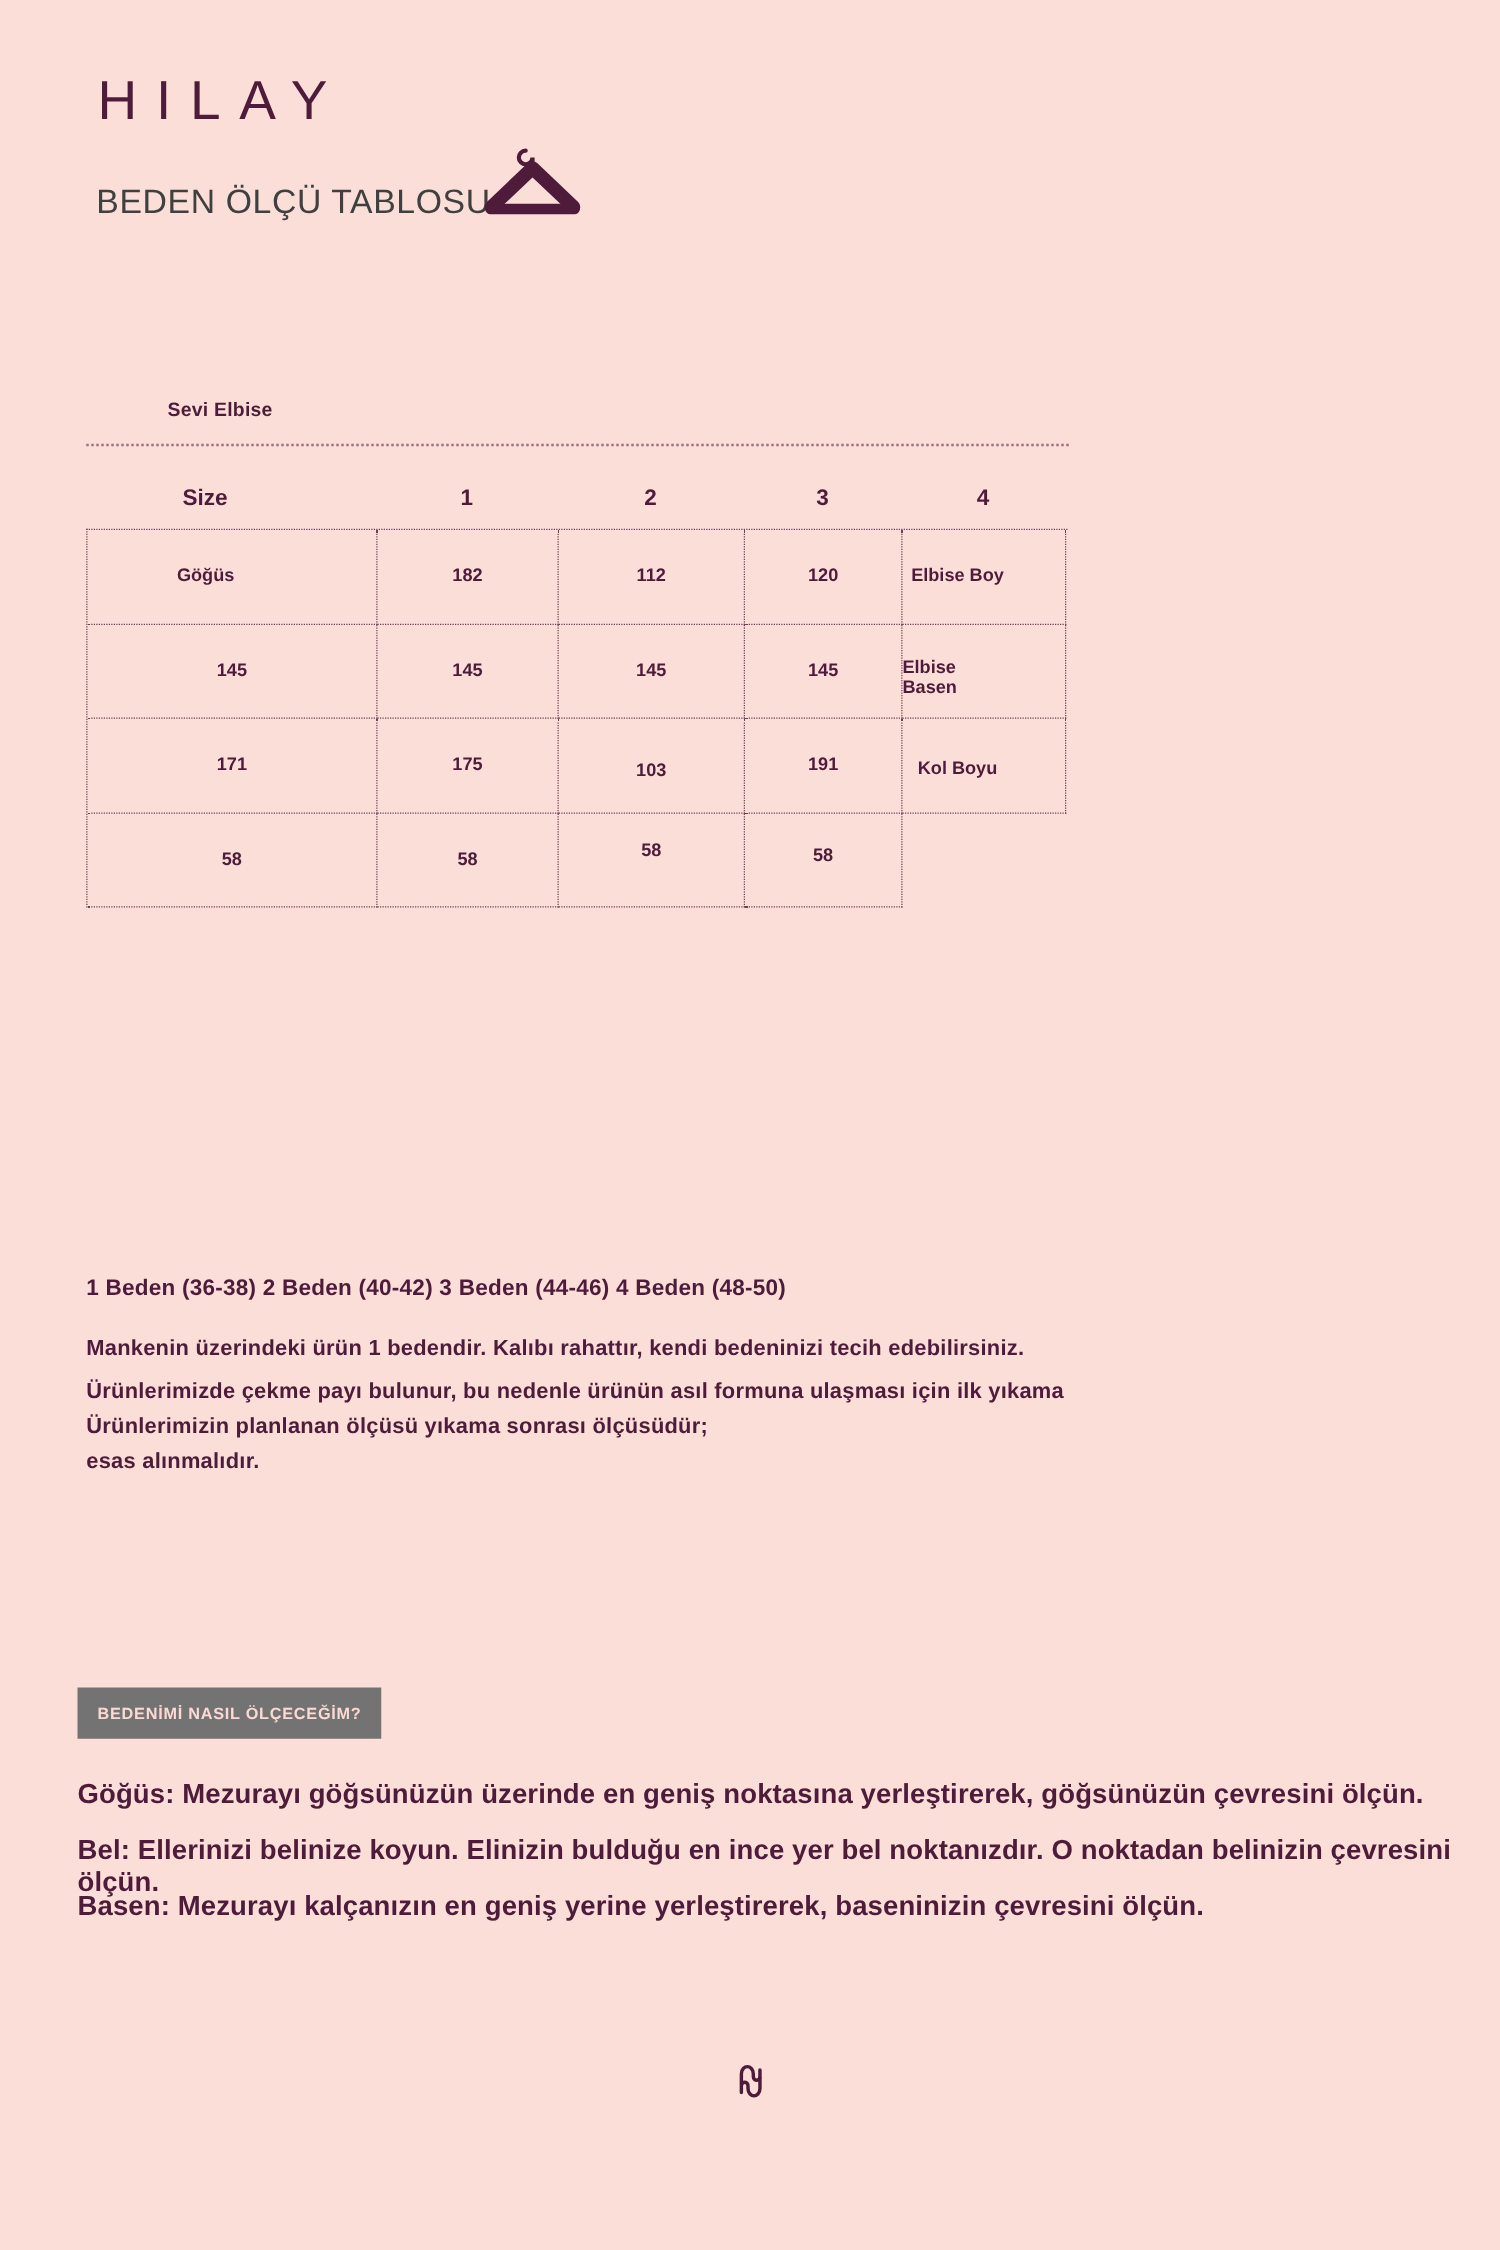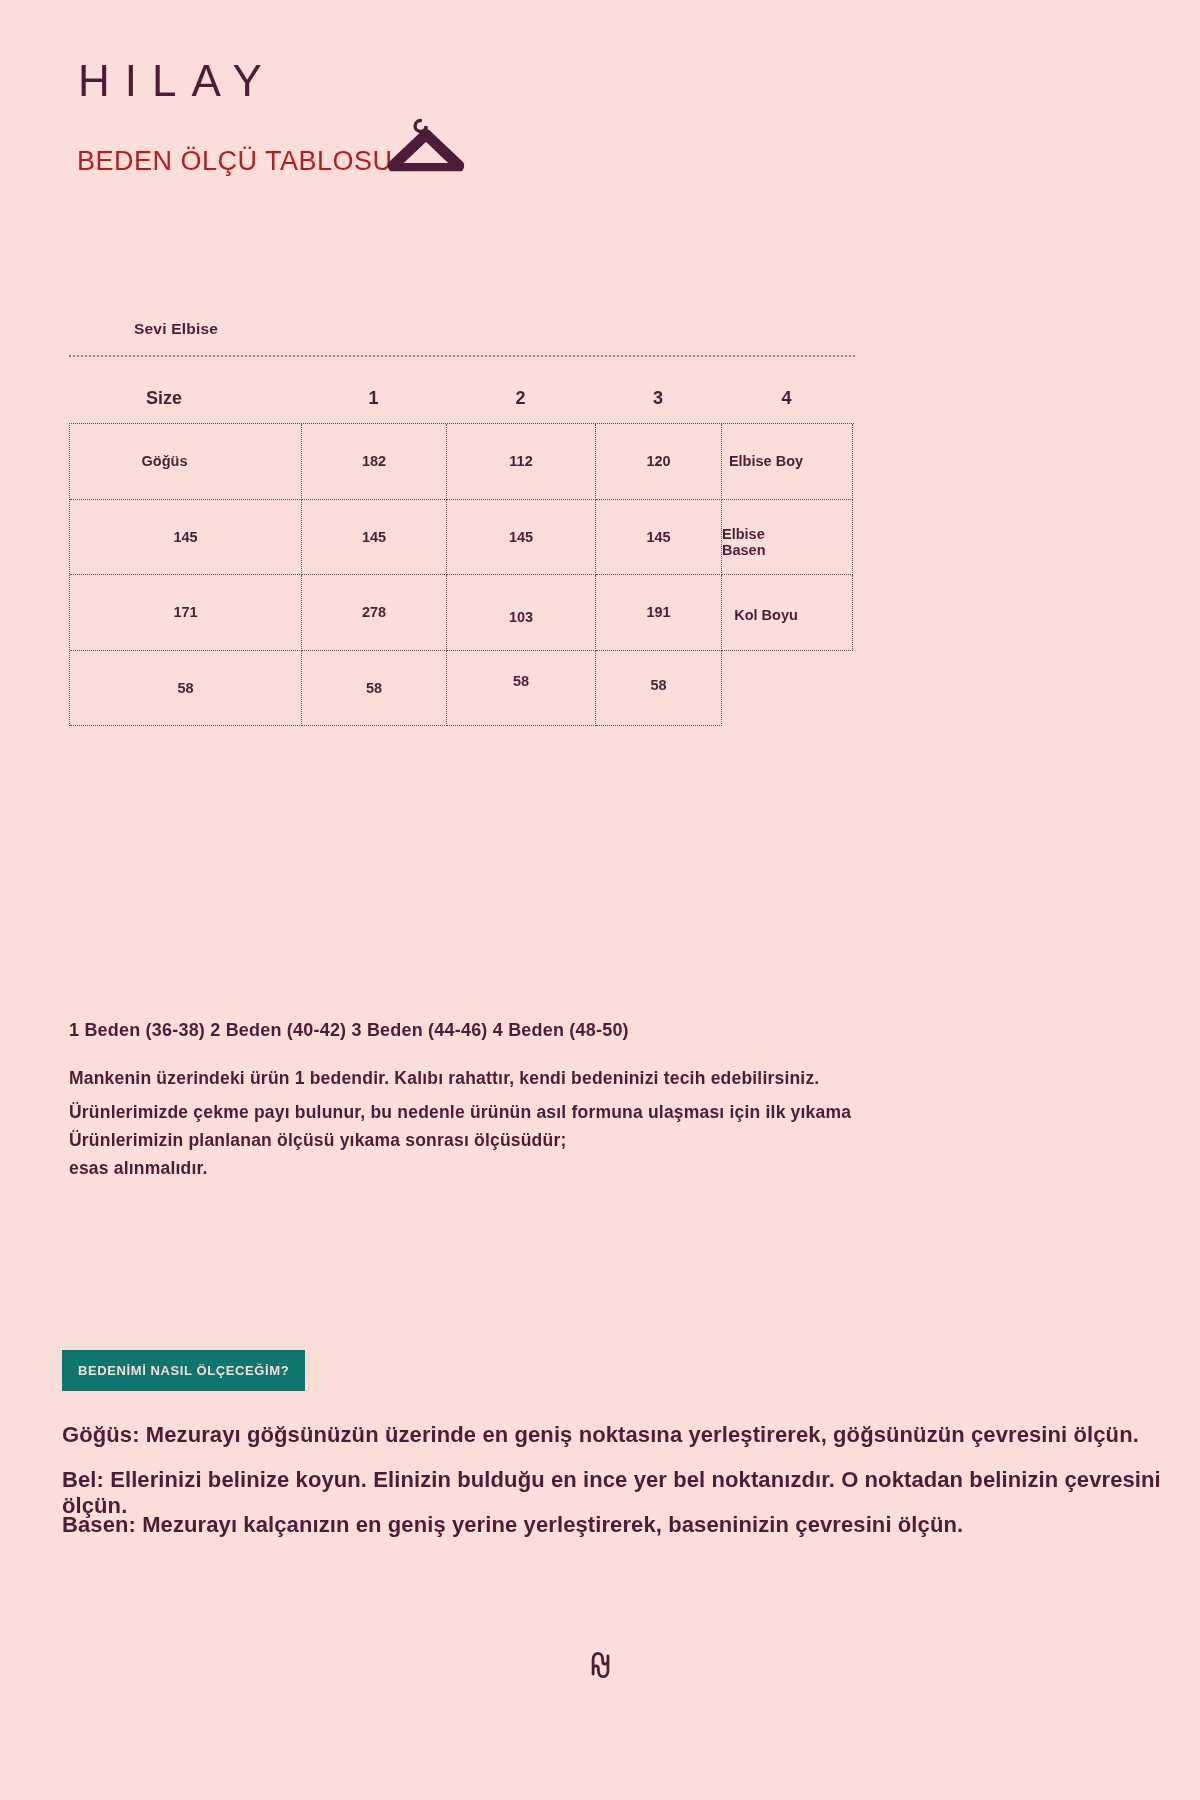--- a/index.html
+++ b/index.html
@@ -15,21 +15,21 @@
 
   
   .brand {
     position: absolute; left: 78px; top: 56px;
     font-size: 44px; font-weight: 500; letter-spacing: 15px;
     color: #4e1c3a;
   }
   .subtitle {
     position: absolute; left: 77px; top: 146px;
     font-size: 27px; font-weight: 500; letter-spacing: 0.5px;
-    color: #b91c1c;
+    color: #404040;
   }
   .hanger { position: absolute; left: 384px; top: 106px; width: 84px; height: 82px; }
 
   
   .product-name {
     position: absolute; left: 134px; top: 320px;
     font-size: 15.5px; font-weight: 700; letter-spacing: 0.2px;
   }
   .dotted-sep {
     position: absolute; left: 69px; top: 355px; width: 786px; height: 0;
@@ -73,21 +73,21 @@
     font-size: 17.5px; font-weight: 600; letter-spacing: 0.2px;
   }
   .wash-note {
     position: absolute; left: 69px; top: 1098px;
     font-size: 17.5px; font-weight: 600; letter-spacing: 0.2px; line-height: 28px;
   }
 
   
   .measure-button {
     position: absolute; left: 62px; top: 1350px;
-    background: #0f766e; color: #fcd9d3;
+    background: #737373; color: #fcd9d3;
     border: none; cursor: pointer;
     font-family: "Liberation Sans", sans-serif;
     font-size: 13px; font-weight: 700; letter-spacing: 0.6px;
     padding: 13px 16px;
   }
   .instruction { position: absolute; left: 62px; font-size: 22px; font-weight: 700; letter-spacing: 0.1px; }
   .instruction.i0 { top: 1422px; }
   .instruction.i1 { top: 1467px; }
   .instruction.i2 { top: 1512px; }
 
@@ -125,21 +125,21 @@
     <div class="cell val">120</div>
 
     <div class="cell rowlabel">Elbise Boy</div>
     <div class="cell val">145</div>
     <div class="cell val">145</div>
     <div class="cell val">145</div>
     <div class="cell val">145</div>
 
     <div class="cell rowlabel">Elbise Basen</div>
     <div class="cell val">171</div>
-    <div class="cell val">278</div>
+    <div class="cell val">175</div>
     <div class="cell val">103</div>
     <div class="cell val">191</div>
 
     <div class="cell rowlabel">Kol Boyu</div>
     <div class="cell val">58</div>
     <div class="cell val">58</div>
     <div class="cell val">58</div>
     <div class="cell val">58</div>
   </div>
 

